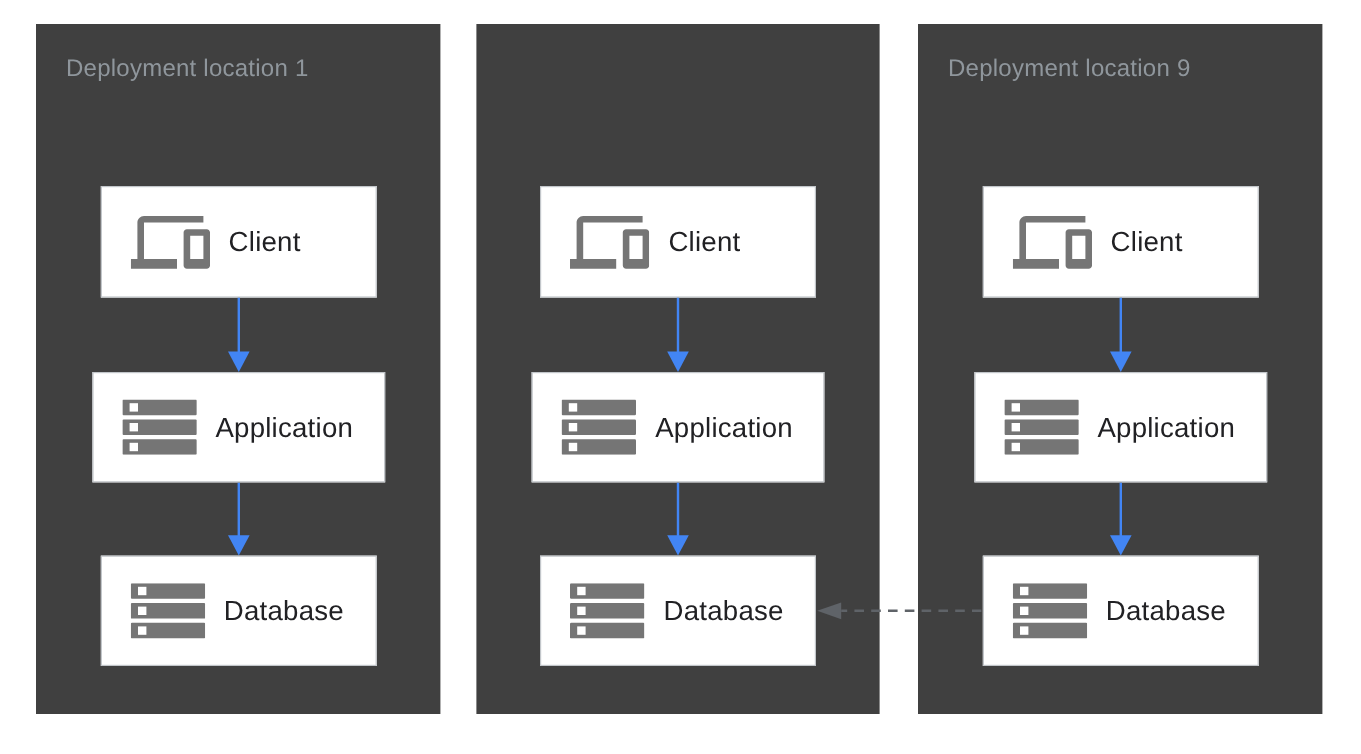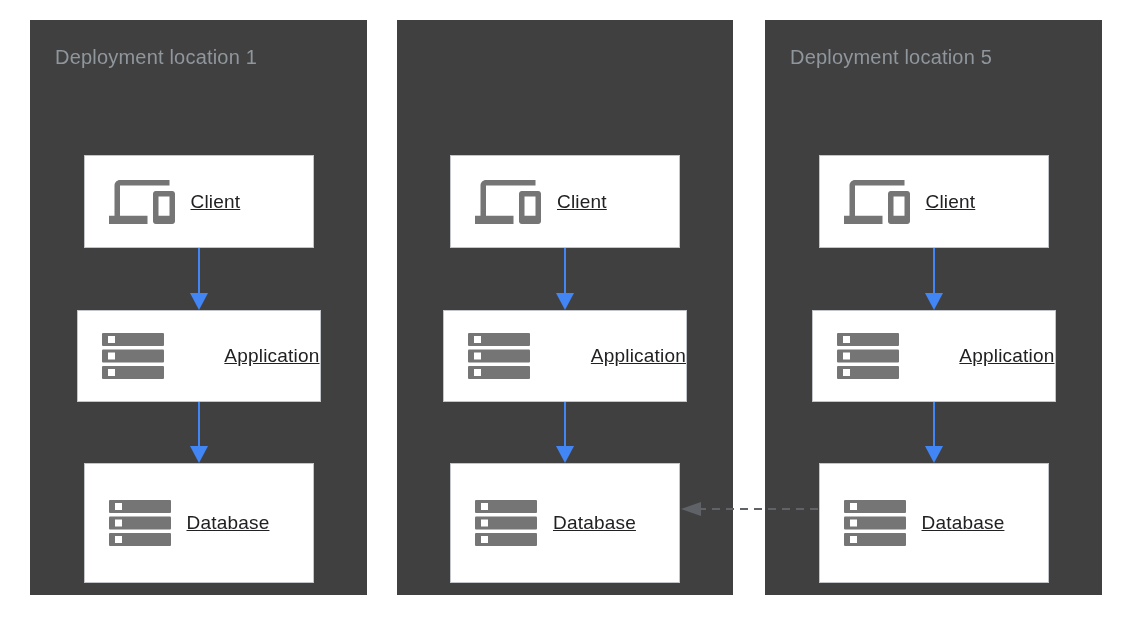--- a/index.html
+++ b/index.html
@@ -16,27 +16,26 @@
     white-space:nowrap;
   }
   .node{
     position:absolute;left:50%;transform:translateX(-50%);
     background:#ffffff;border:1px solid #C2C6CA;
     box-sizing:border-box;
     display:flex;align-items:center;
     padding-left:24px;
   }
   .node-client{top:135px;width:230px;height:93px;}
-  .node-app{top:290px;width:244px;height:92px;justify-content:space-between;}
-  .node-db{top:443px;width:230px;height:120px;}
+  .node-app{top:290px;width:244px;height:92px;}
+  .node-db{top:443px;width:230px;height:92px;}
   .node .icon{display:flex;align-items:center;justify-content:center;flex:0 0 auto;}
   .node-label{
-    margin-left:16px;font-size:19px;color:#212124;letter-spacing:.2px;
+    margin-left:16px;font-size:23px;color:#212124;letter-spacing:.2px;
     white-space:nowrap;
-    text-decoration:underline;
   }
   .arrow-v{
     position:absolute;left:50%;transform:translateX(-50%);
   }
   .arrow-v-1{top:228px;}
   .arrow-v-2{top:382px;}
   .dashed-arrow{
     position:absolute;left:680px;top:499px;
   }
 </style>
@@ -154,21 +153,21 @@
           <rect x="6" y="19.5" width="7" height="7"></rect>
           <rect x="6" y="36" width="7" height="7"></rect>
         </g>
       </svg>
     </span>
     <span class="node-label">Database</span>
   </div>
 </div>
 
 <div class="panel" style="left:765px;width:337px">
-  <div class="panel-title">Deployment location 5</div>
+  <div class="panel-title">Deployment location 9</div>
 
   <div class="node node-client">
     <span class="icon">
       <svg width="66" height="66" viewBox="0 0 24 24">
           <path fill="#757575" d="M4 6h18V4H4c-1.1 0-2 .9-2 2v11H0v3h14v-3H4V6zm19 2h-6c-.55 0-1 .45-1 1v10c0 .55.45 1 1 1h6c.55 0 1-.45 1-1V9c0-.55-.45-1-1-1zm-1 9h-4v-7h4v7z"></path>
         </svg>
     </span>
     <span class="node-label">Client</span>
   </div>
 

